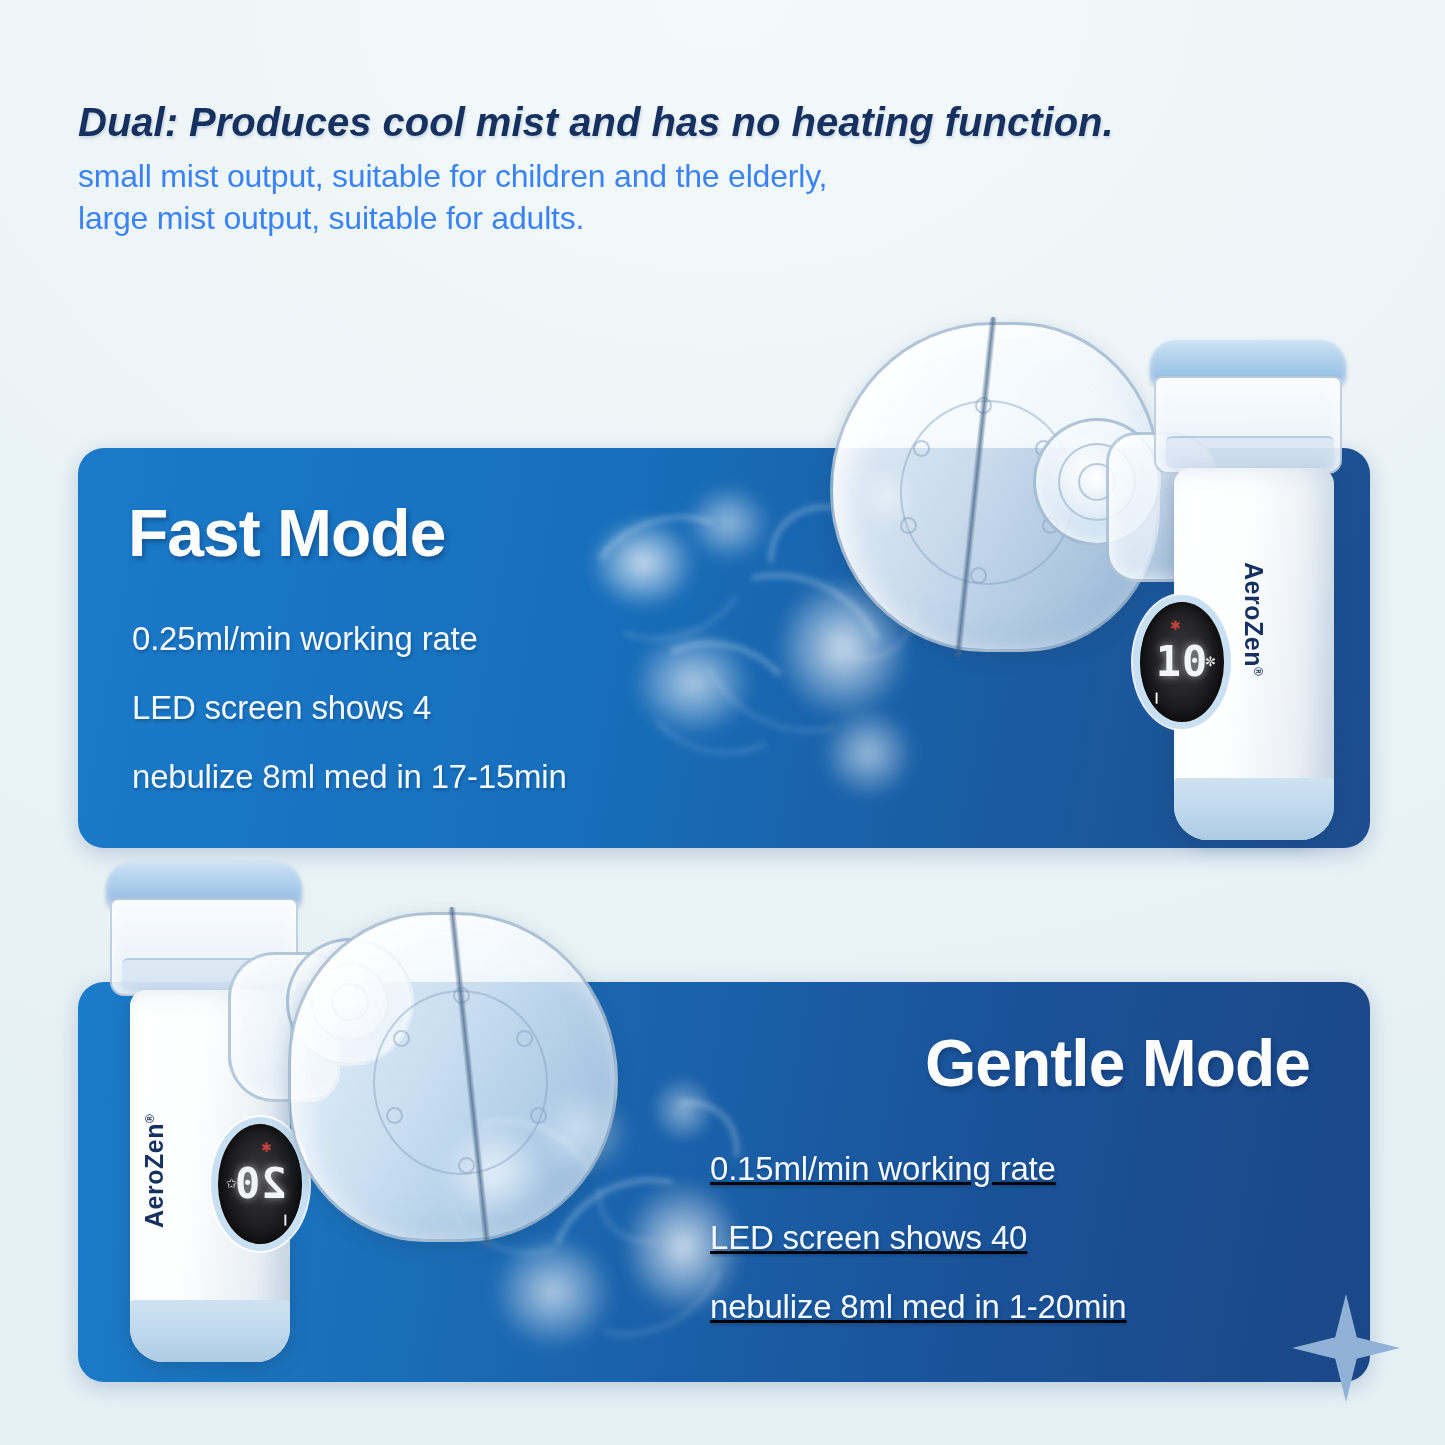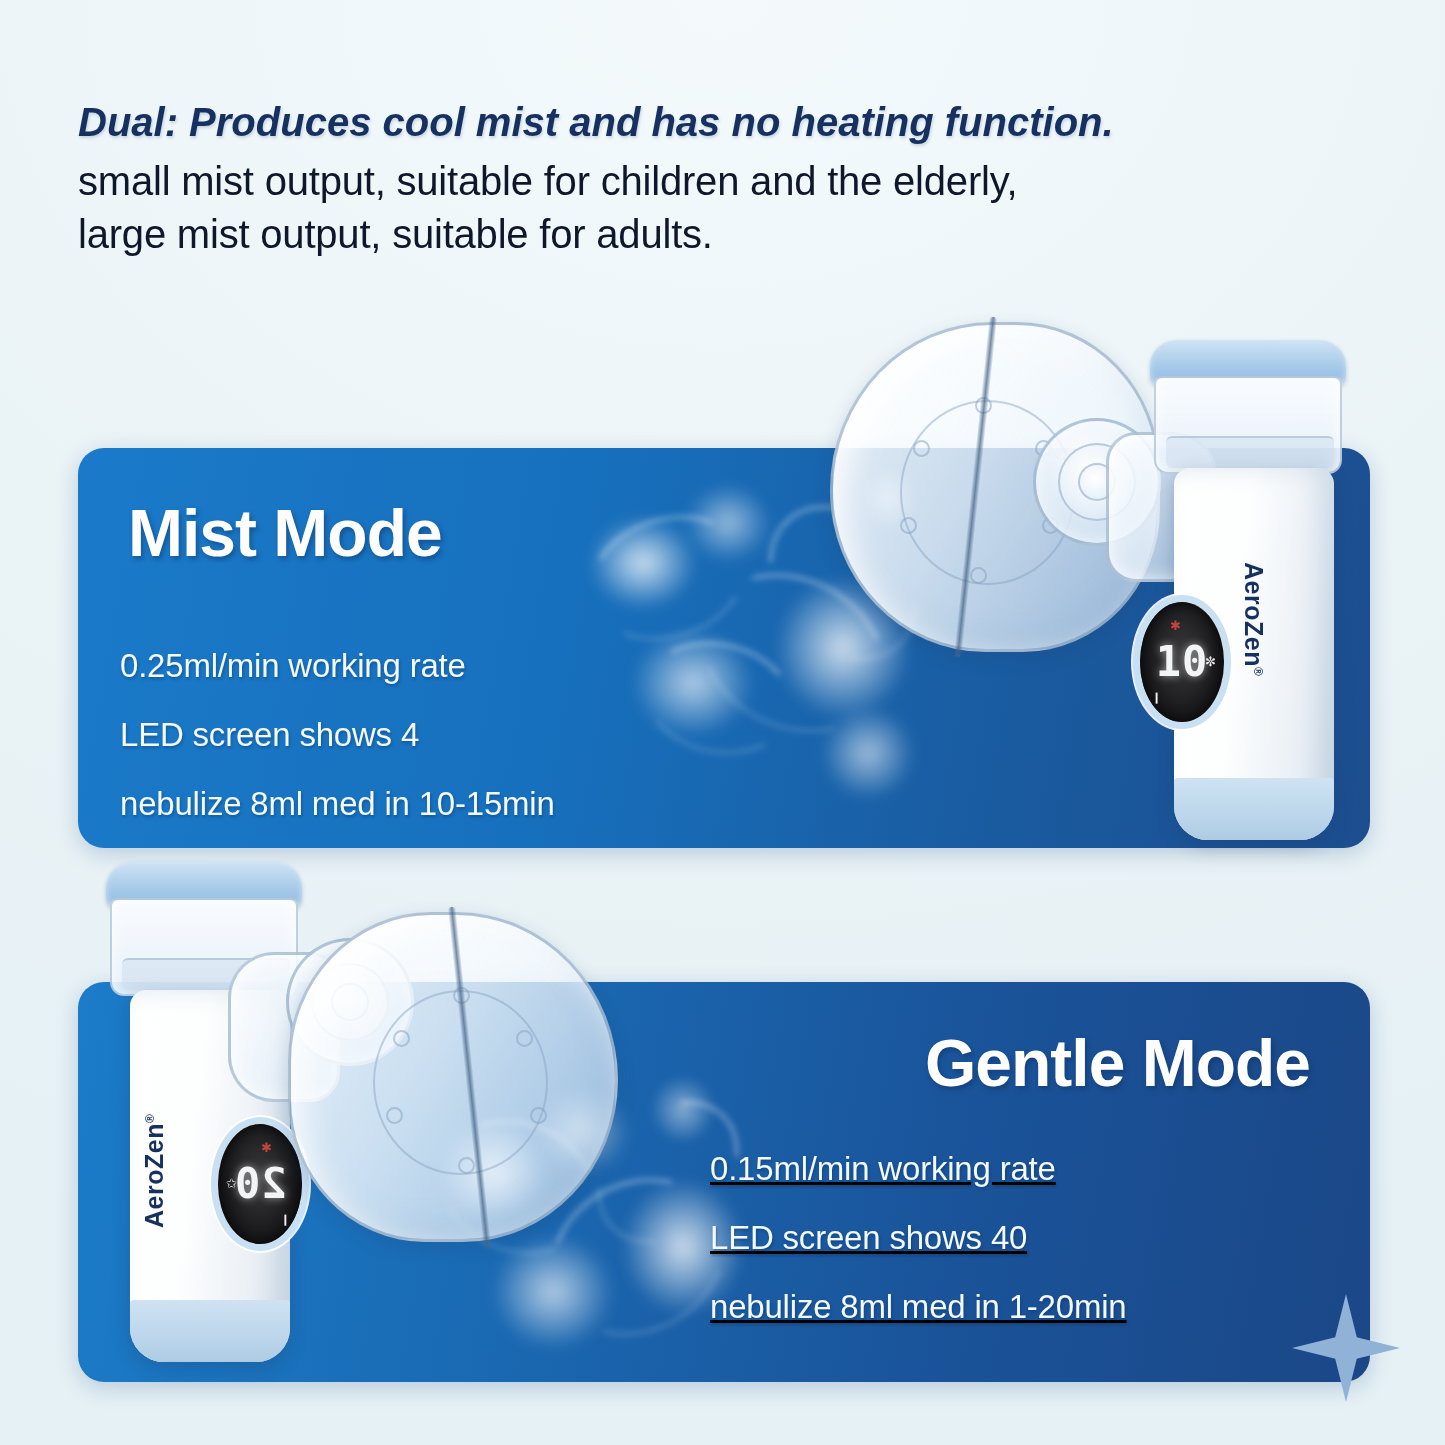--- a/index.html
+++ b/index.html
@@ -19,21 +19,21 @@
     color:#16305f; line-height:1.0;
     text-shadow:2px 3px 4px rgba(80,110,150,.28);
   }
   #note {
     margin-top:22px;
     font-size:40px; font-weight:700; font-style:italic;
     color:#16305f; line-height:1.12;
     text-shadow:1px 2px 3px rgba(80,110,150,.25);
   }
   .sub {
-    font-size:40px; font-weight:400; color:#0f172a;
+    font-size:32px; font-weight:400; color:#3b82f6;
     line-height:1.32; letter-spacing:-.2px;
   }
   #sub-wrap { margin-top:10px; }
 
   
   .panel {
     position:absolute;
     border-radius:26px;
     overflow:visible;
   }
@@ -57,21 +57,21 @@
   }
   .bullets { position:absolute; }
   .bullet {
     font-size:33px; color:#f4f9fd; font-weight:400;
     letter-spacing:-.2px; margin-bottom:31px; white-space:nowrap;
     text-shadow:1px 2px 3px rgba(10,45,90,.40);
   }
   .bullet:last-child { margin-bottom:0; }
 
   #fast-title   { left:50px; top:52px; }
-  #fast-bullets { left:42px; top:172px;margin-top:27px; }
+  #fast-bullets { left:54px; top:172px; }
   #gentle-title   { right:60px; top:48px; }
   #gentle-bullets { left:632px; top:168px;text-decoration:underline; }
 
   
   .mist { position:absolute; pointer-events:none; }
   .puff {
     position:absolute; border-radius:50%;
     background:radial-gradient(closest-side, rgba(255,255,255,.78), rgba(255,255,255,0) 72%);
     filter:blur(7px);
   }
@@ -209,26 +209,26 @@
       <div class="puff" style="left:60px;  top:150px; width:170px; height:150px; opacity:.85;"></div>
       <div class="puff" style="left:200px; top:90px;  width:190px; height:200px;"></div>
       <div class="puff" style="left:255px; top:230px; width:130px; height:130px; opacity:.75;"></div>
       <div class="puff s" style="left:300px; top:-5px; width:80px; height:90px; opacity:.6;"></div>
       <div class="wisp" style="left:40px;  top:60px;  width:160px; height:120px; transform:rotate(-18deg);"></div>
       <div class="wisp" style="left:150px; top:120px; width:190px; height:150px; transform:rotate(26deg);"></div>
       <div class="wisp" style="left:230px; top:40px;  width:130px; height:170px; transform:rotate(-40deg);"></div>
       <div class="wisp" style="left:95px;  top:185px; width:150px; height:110px; transform:rotate(12deg);"></div>
     </div>
 
-    <div class="mode-title" id="fast-title">Mist Mode</div>
+    <div class="mode-title" id="fast-title">Fast Mode</div>
 
     <div class="bullets" id="fast-bullets">
       <div class="bullet">0.25ml/min working rate</div>
       <div class="bullet">LED screen shows 4</div>
-      <div class="bullet">nebulize 8ml med in 10-15min</div>
+      <div class="bullet">nebulize 8ml med in 17-15min</div>
     </div>
   </div>
 </div>
 
 <div class="panel" id="panel-gentle">
   <div class="panel-inner">
 
     <div class="mist" style="left:330px; top:90px; width:380px; height:330px;">
       <div class="puff" style="left:10px;  top:30px;  width:150px; height:140px;"></div>
       <div class="puff" style="left:110px; top:0px;   width:130px; height:120px; opacity:.72;"></div>

